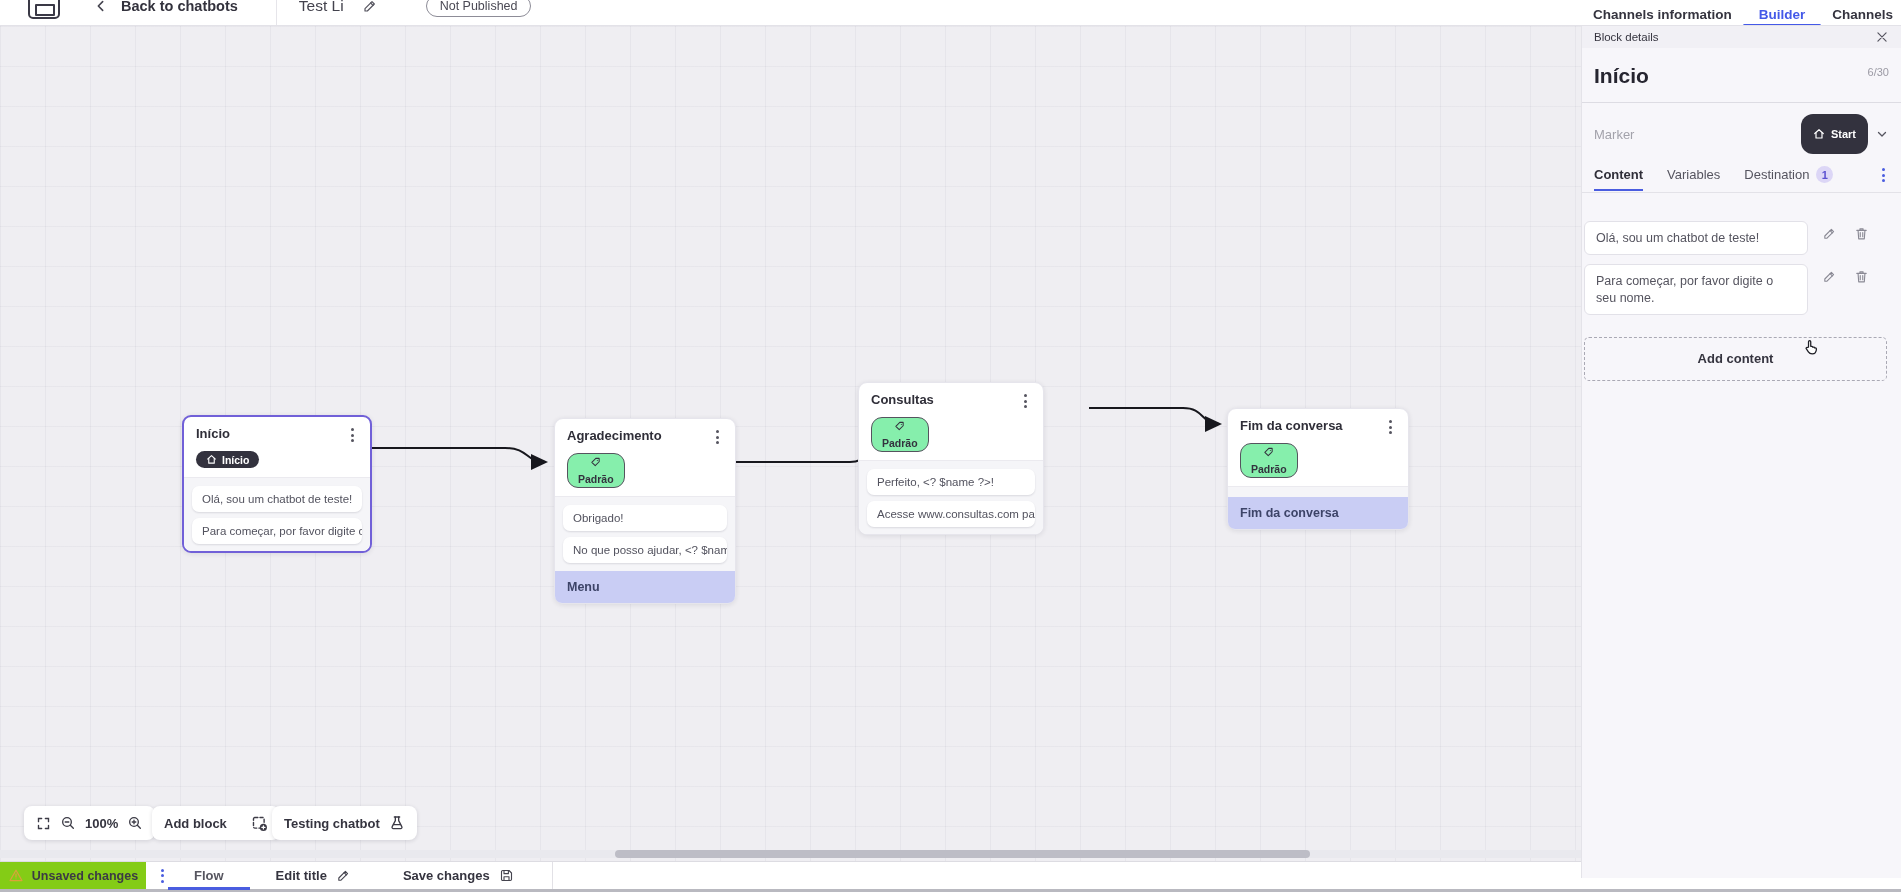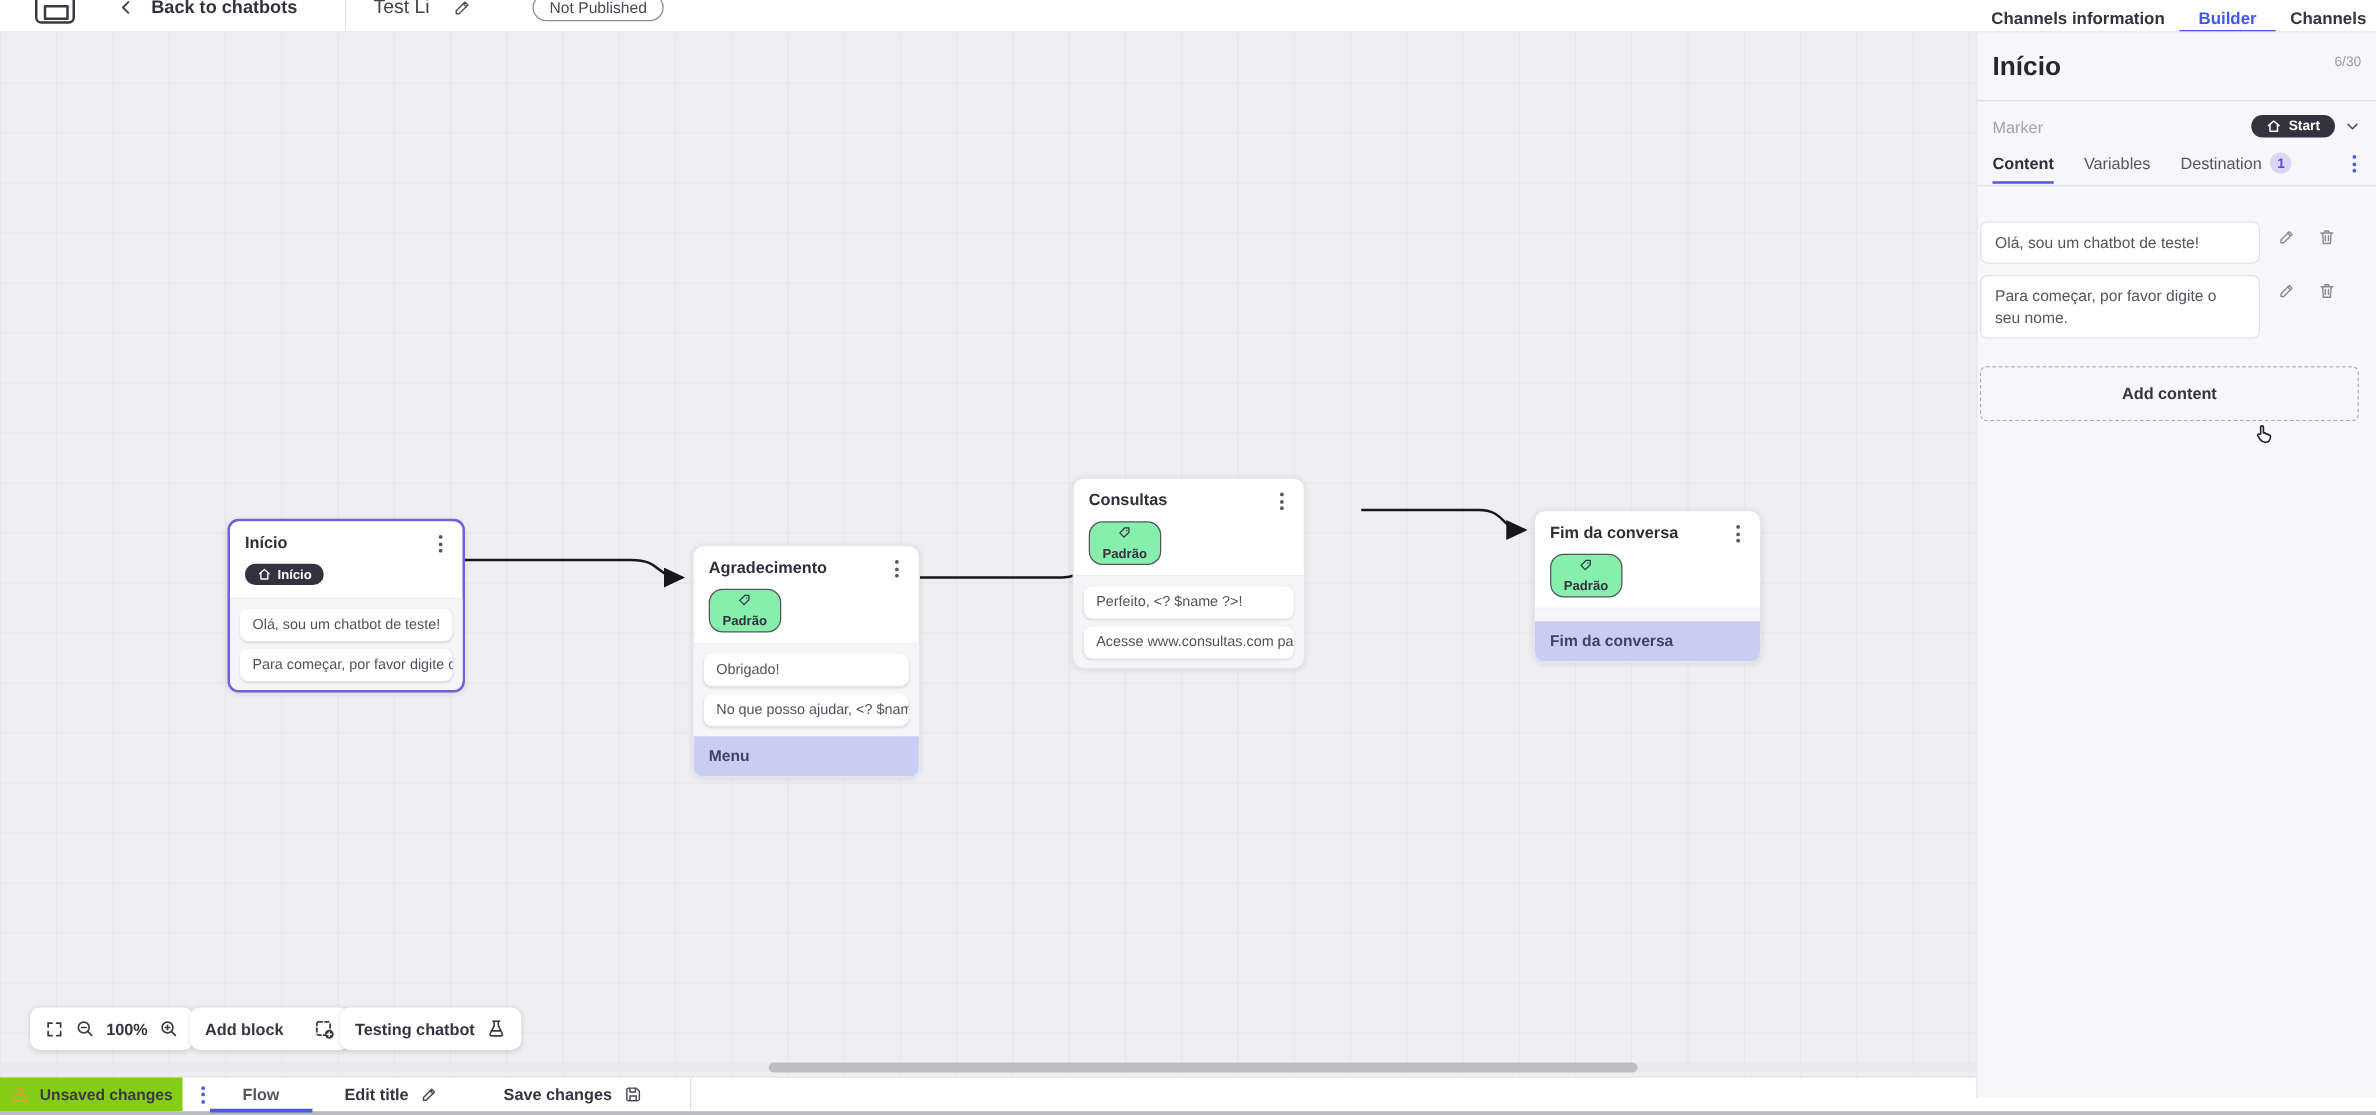--- a/index.html
+++ b/index.html
@@ -91,21 +91,21 @@
     justify-content:space-between; padding:0 12px; font-size:11.5px; color:#35343f; }
   .rp-close { color:#55545f; display:flex; cursor:pointer; }
   .rp-title-wrap { padding:16px 12px 0; display:flex; justify-content:space-between; align-items:flex-start;
     border-bottom:1px solid #dddce3; padding-bottom:14px; }
   .rp-title { font-size:21px; font-weight:bold; color:#262530; }
   .rp-count { font-size:11px; color:#9b9aa4; margin-top:2px; }
   .rp-marker { display:flex; align-items:center; justify-content:space-between; padding:11px 12px 4px; }
   .rp-marker-label { font-size:13px; color:#a3a2ab; }
   .marker-value { display:flex; align-items:center; gap:7px; }
   .start-pill { display:inline-flex; align-items:flex-start; gap:6px; background:#33323e; color:#fff;
-    border-radius:12px; padding:3px 12px; font-size:11px; font-weight:bold; }
+    border-radius:12px; padding:14px 12px; font-size:11px; font-weight:bold; }
   .rp-tabs { display:flex; align-items:center; padding:8px 12px 0; gap:24px;
     border-bottom:1px solid #e3e2e8; }
   .rp-tab { font-size:13px; color:#55545f; padding-bottom:9px; position:relative;
     display:flex; align-items:center; gap:7px; }
   .rp-tab.active { color:#2f2e38; font-weight:bold; }
   .rp-tab.active::after { content:""; position:absolute; left:0; right:0; bottom:0; height:2.5px;
     background:#4a5de0; }
   .rp-tab-badge { width:17px; height:17px; border-radius:50%; background:#dcd6f6; color:#5a4fd0;
     font-size:11px; font-weight:bold; display:flex; align-items:center; justify-content:center; }
   .rp-tabs .kebab { margin-left:auto; margin-bottom:8px; }
@@ -181,21 +181,21 @@
           </svg>
         <span>Início</span>
       </span>
     </div>
     <div class="cb-body">
       <div class="cb-item">Olá, sou um chatbot de teste!</div>
       <div class="cb-item">Para começar, por favor digite o …</div>
     </div>
   </div>
 
-  <div class="canvas-block" style="left:554px; top:410px; width:182px;">
+  <div class="canvas-block" style="left:554px; top:392px; width:182px;">
     <div class="cb-head">
       <div class="cb-title-row">
         <span class="cb-title">Agradecimento</span>
         <span class="kebab">
             <i></i>
             <i></i>
             <i></i>
           </span>
       </div>
       <span class="cb-tag outline">
@@ -333,20 +333,28 @@
     <span>Save changes</span>
     <svg width="15" height="15" viewBox="0 0 24 24" fill="none" stroke="#45444f" stroke-width="1.8" stroke-linejoin="round">
         <path d="M4 6a2 2 0 012-2h10l4 4v10a2 2 0 01-2 2H6a2 2 0 01-2-2z"></path>
         <path d="M8 4v5h7V4M8 14h8v6H8z"></path>
       </svg>
   </div>
   <div class="bb-divider"></div>
 </div>
 
 <div class="right-panel">
+  <div class="rp-strip">
+    <span>Block details</span>
+    <span class="rp-close">
+      <svg width="14" height="14" viewBox="0 0 24 24" fill="none" stroke="currentColor" stroke-width="2" stroke-linecap="round">
+          <path d="M5 5l14 14M19 5L5 19"></path>
+        </svg>
+    </span>
+  </div>
   <div class="rp-title-wrap">
     <span class="rp-title">Início</span>
     <span class="rp-count">6/30</span>
   </div>
   <div class="rp-marker">
     <span class="rp-marker-label">Marker</span>
     <span class="marker-value">
       <span class="start-pill">
         <svg width="12" height="12" viewBox="0 0 24 24" fill="none" stroke="currentColor" stroke-width="2.4" stroke-linecap="round" stroke-linejoin="round">
             <path d="M3.5 11L12 3.5 20.5 11"></path>

